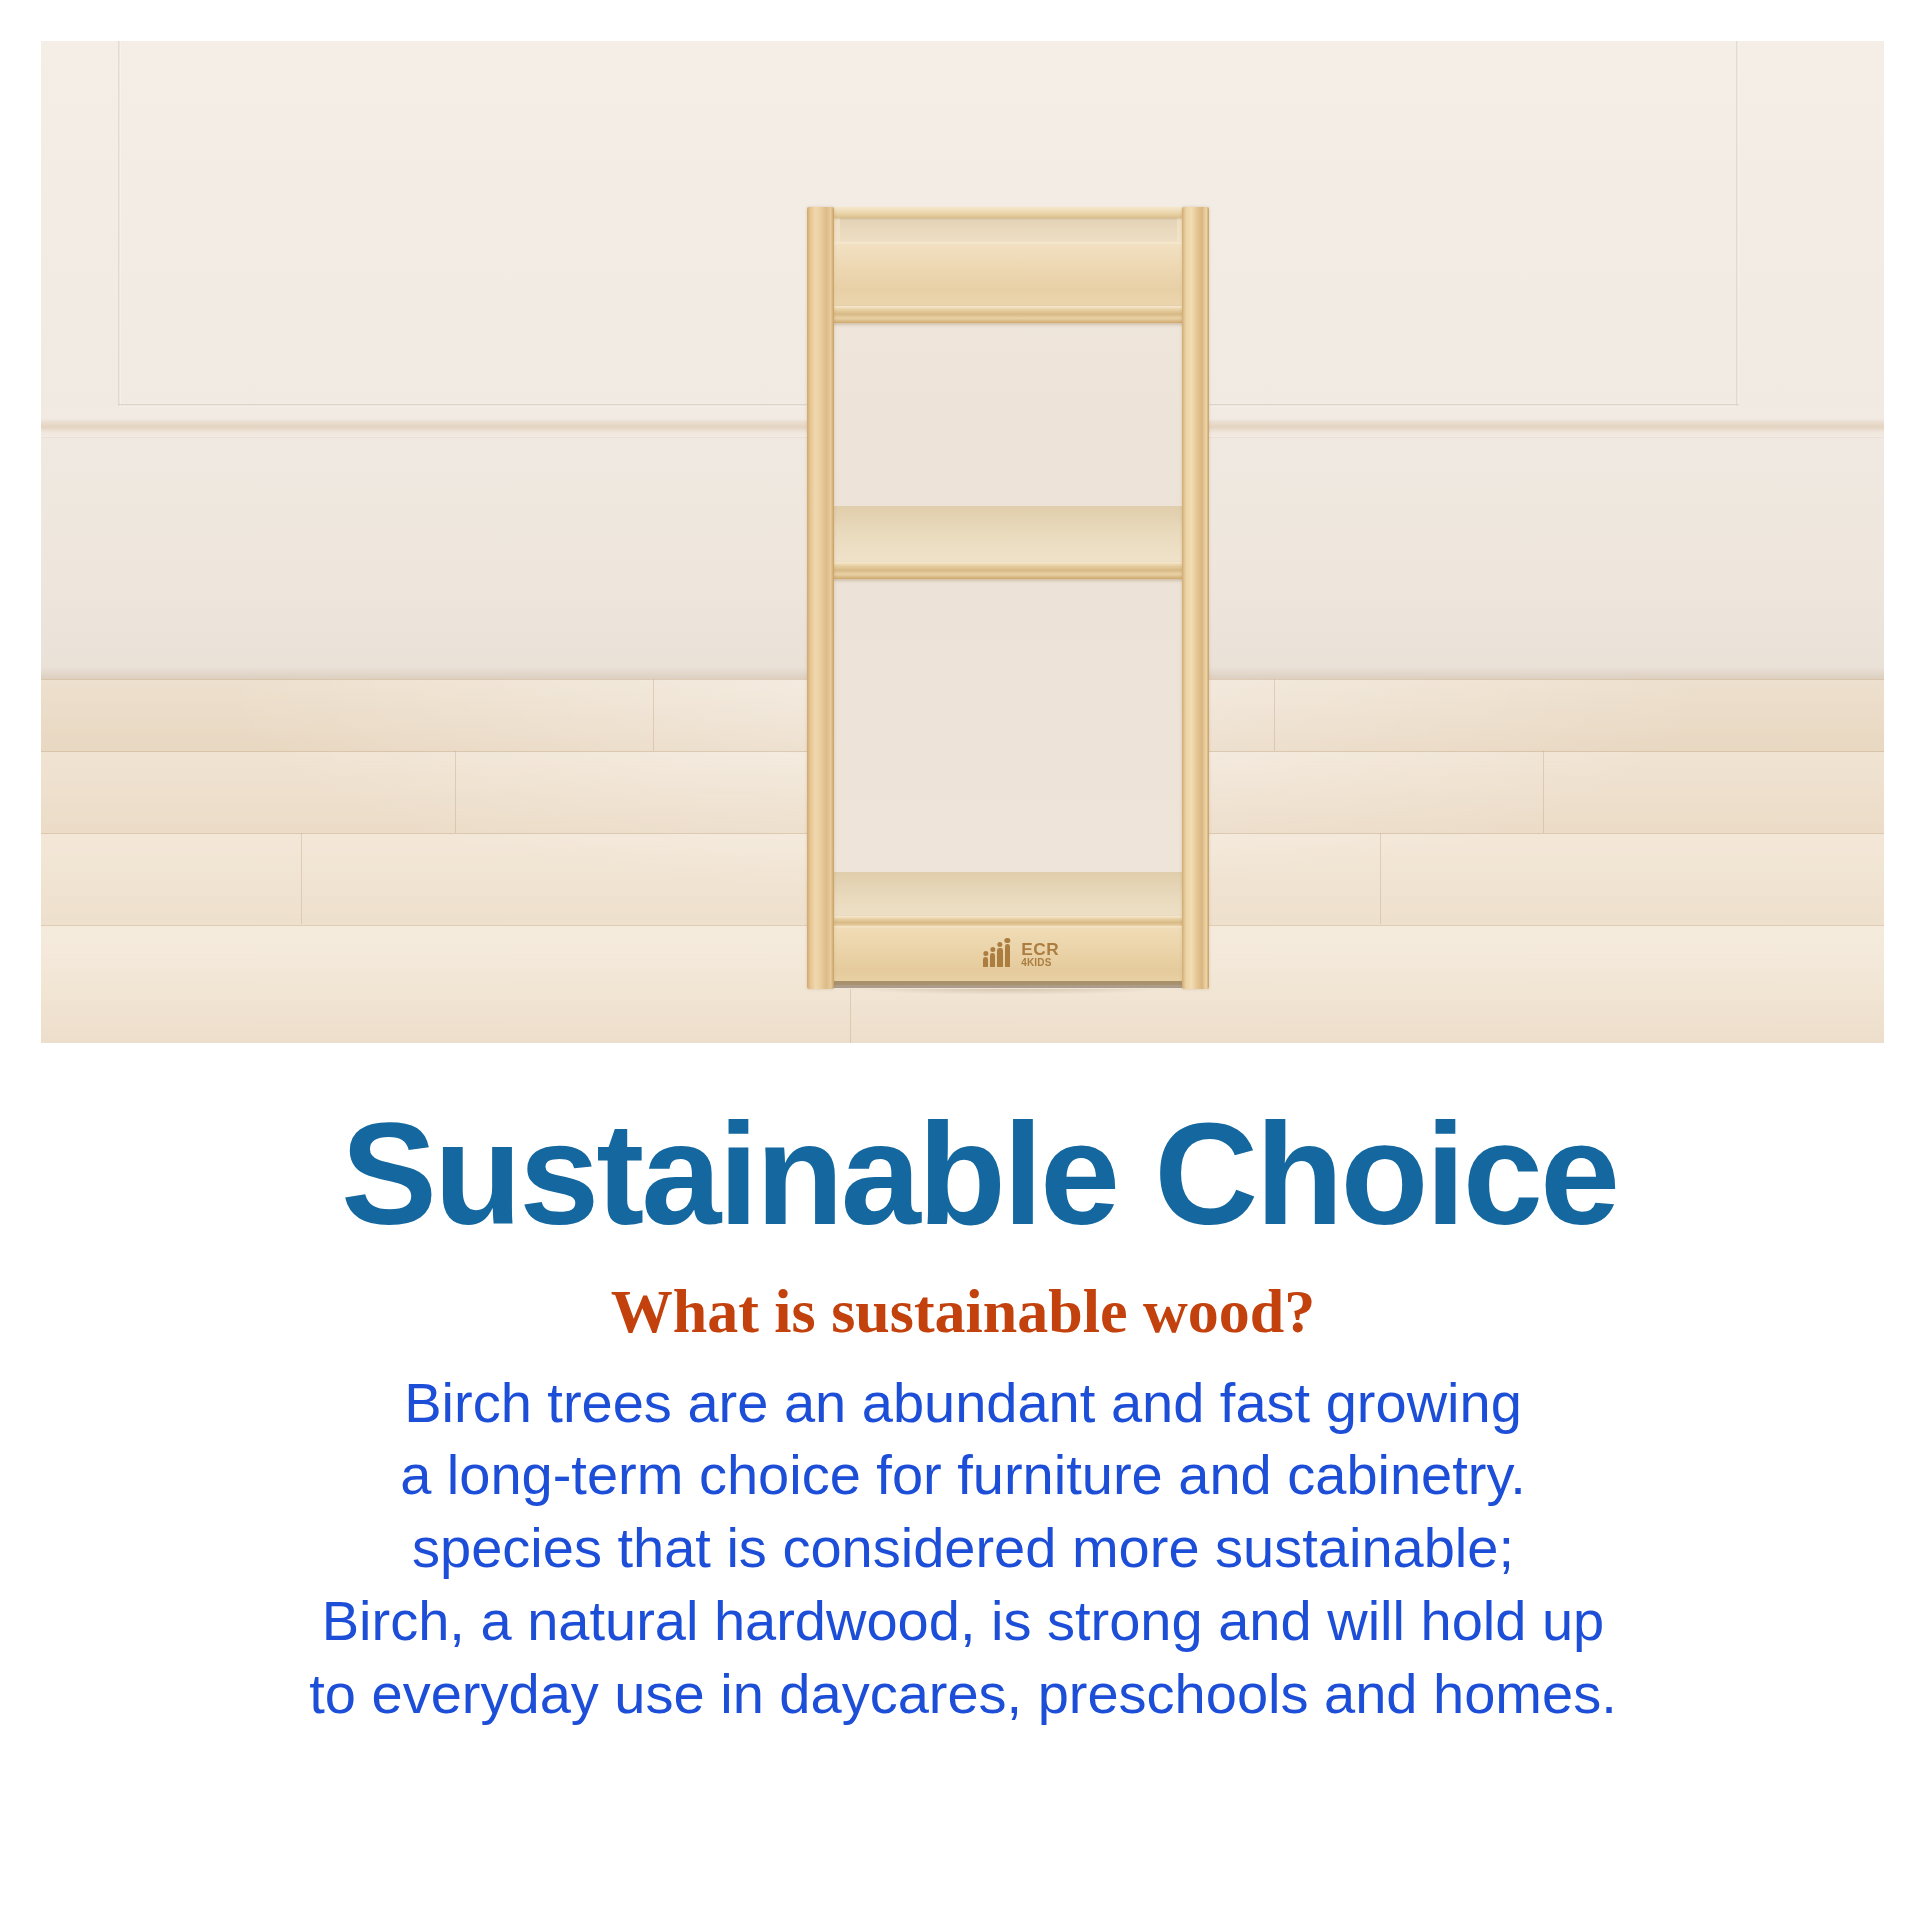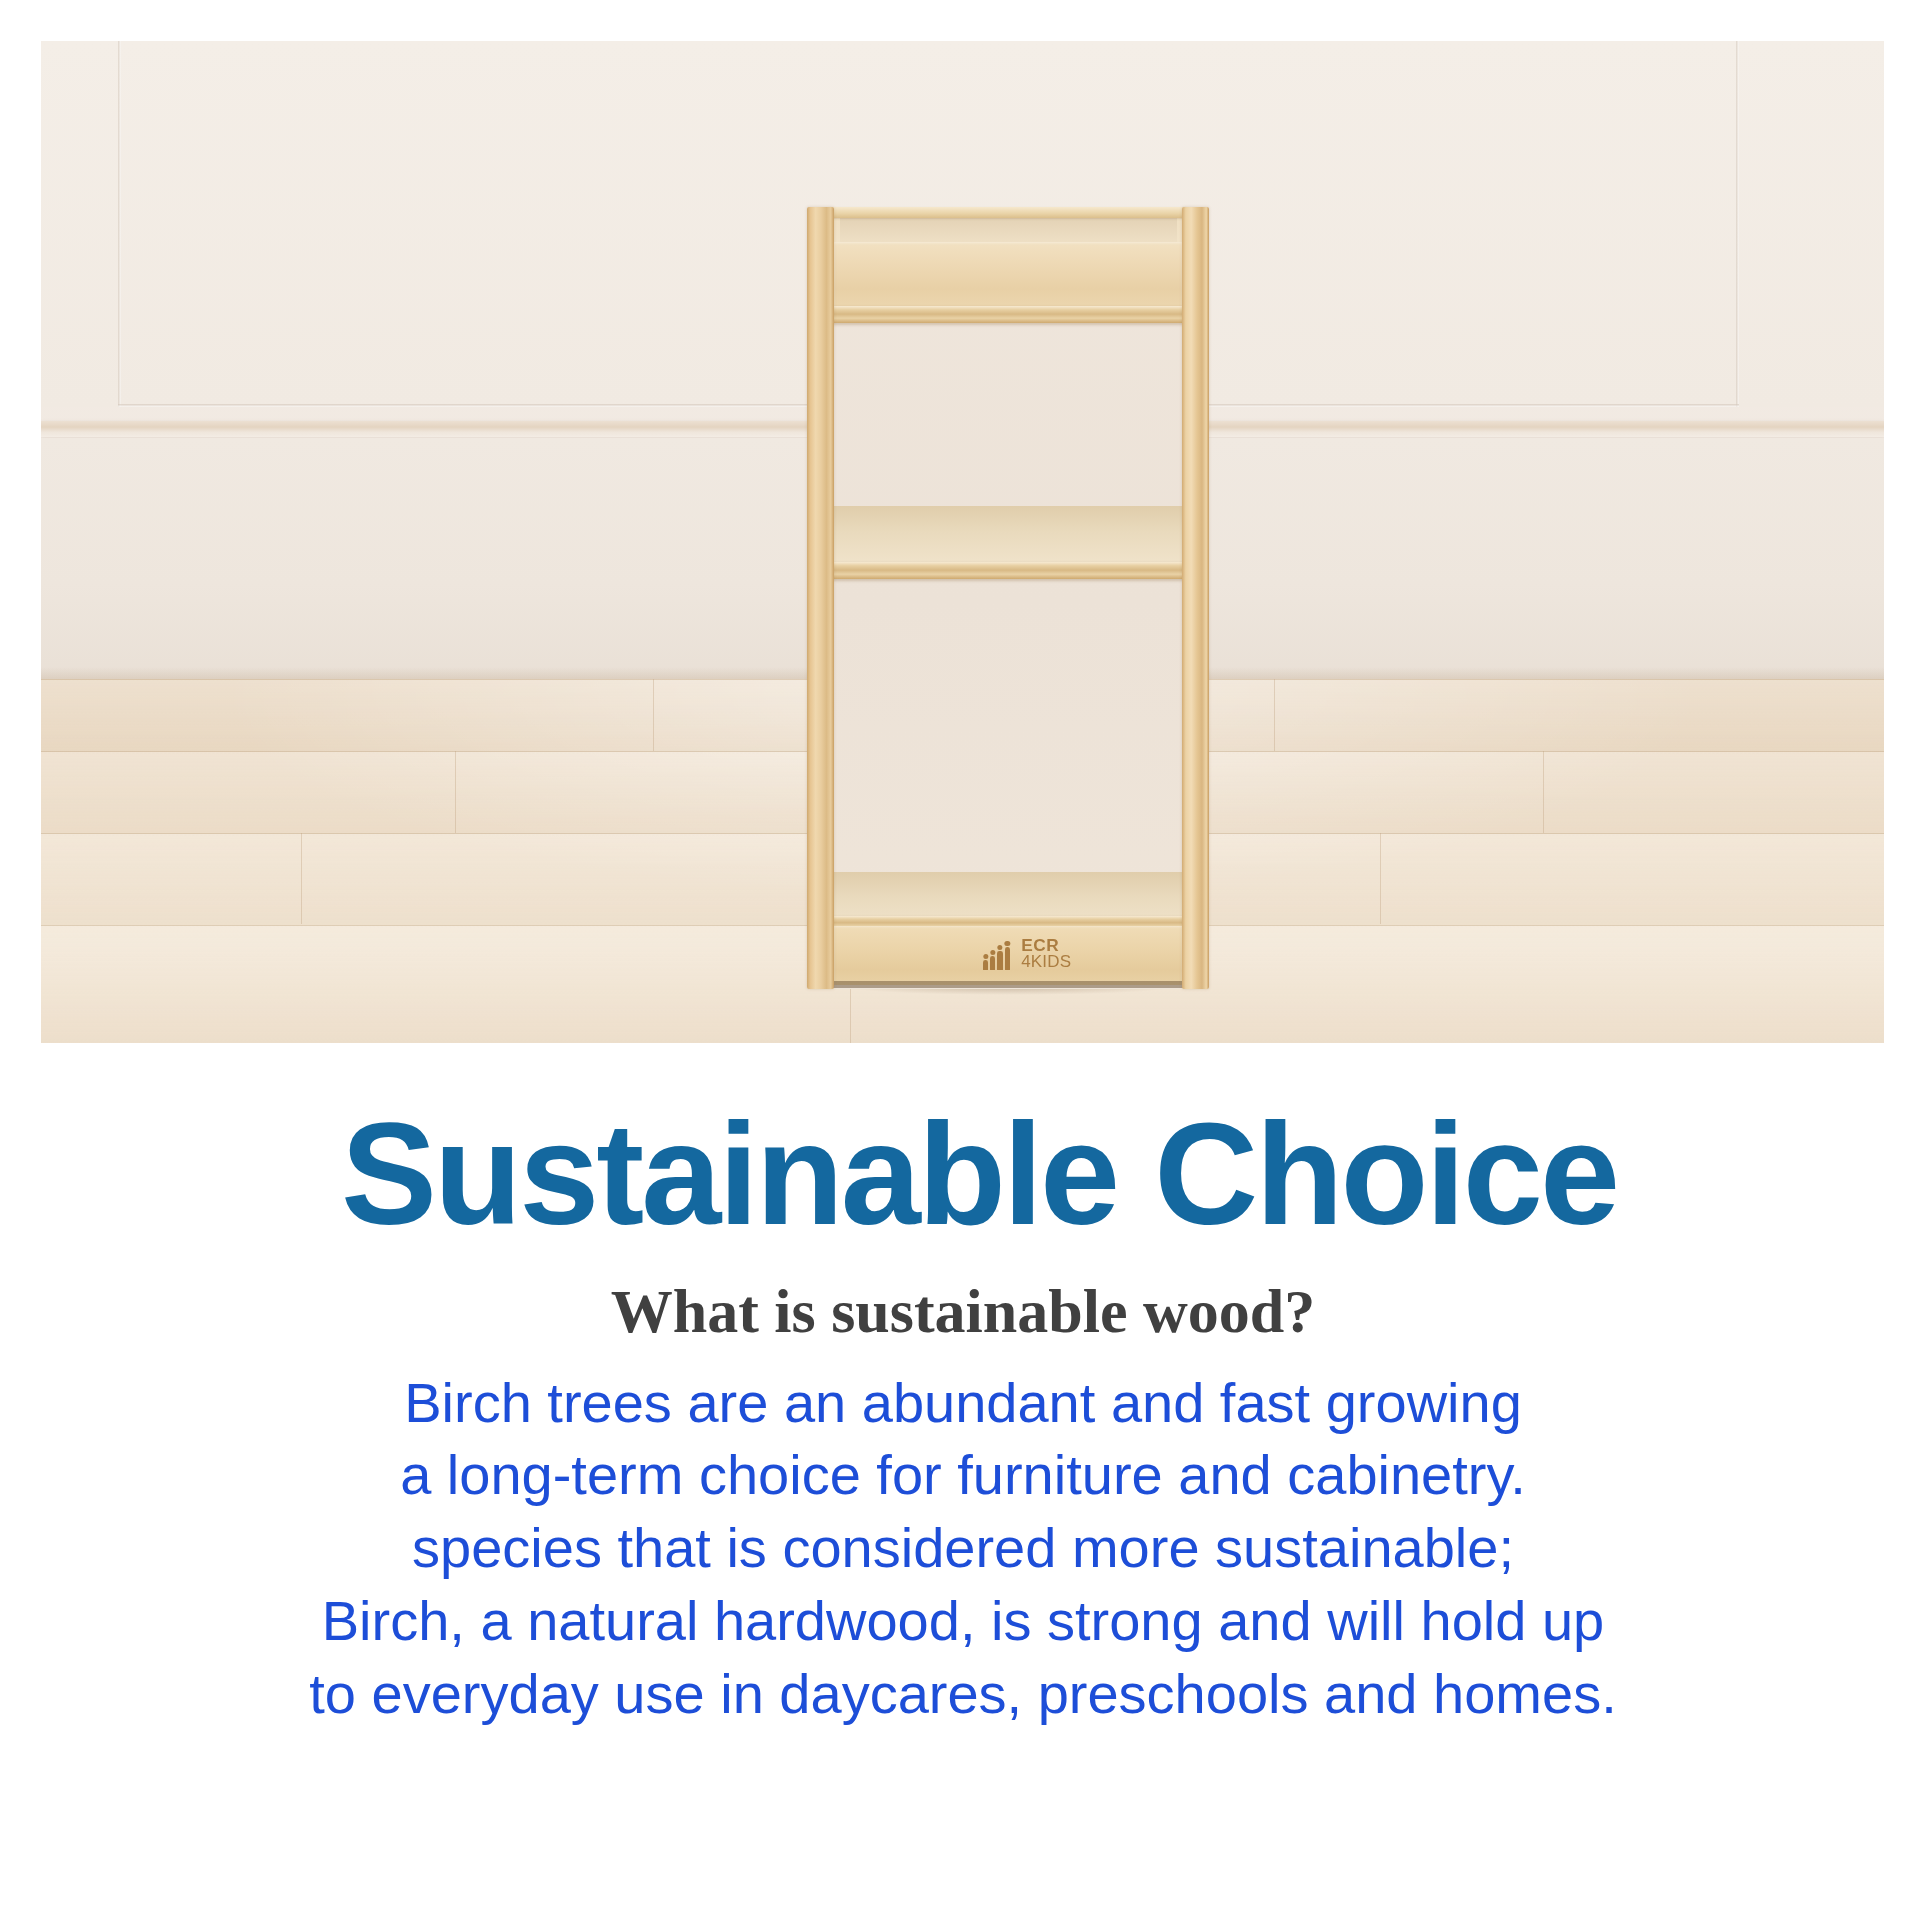--- a/index.html
+++ b/index.html
@@ -156,21 +156,21 @@
   .fig.f2{height:20px;} .fig.f2 .head{top:0;} .fig.f2 .body{height:14px;}
   .fig.f3{height:25px;} .fig.f3 .head{top:0;} .fig.f3 .body{height:19px;}
   .fig.f4{height:29px;} .fig.f4 .head{top:0;} .fig.f4 .body{height:22.6px;}
   .logo-words{display:flex;flex-direction:column;line-height:.92;margin-left:7px;}
   .logo-ecr{
     font-family:"Liberation Sans", sans-serif;
     font-weight:bold;font-size:17.3px;color:#a8793c;letter-spacing:0.5px;
   }
   .logo-4kids{
     font-family:"Liberation Sans", sans-serif;
-    font-weight:normal;font-size:17px;color:#a8793c;letter-spacing:0.2px;
+    font-weight:bold;font-size:10px;color:#a8793c;letter-spacing:0.2px;
   }
 
   
   .text-block{
     position:absolute;left:0;top:1059px;width:1926px;
     text-align:center;
   }
   .headline{
     font-family:"Liberation Sans", sans-serif;
     font-weight:bold;
@@ -180,21 +180,21 @@
     color:#14689F;
     margin:0;
     padding-top:43px;
     padding-left:32px;
   }
   .subhead{
     font-family:"Liberation Serif", serif;
     font-weight:bold;
     font-size:62px;
     line-height:1.05;
-    color:#404040;
+    color:#c2410c;
     margin:0;
     padding-top:30px;
     letter-spacing:0px;
   }
   .body-copy{
     font-family:"Liberation Sans", sans-serif;
     font-size:56px;
     line-height:1.30;
     color:#1d4ed8;
     margin:12px;

